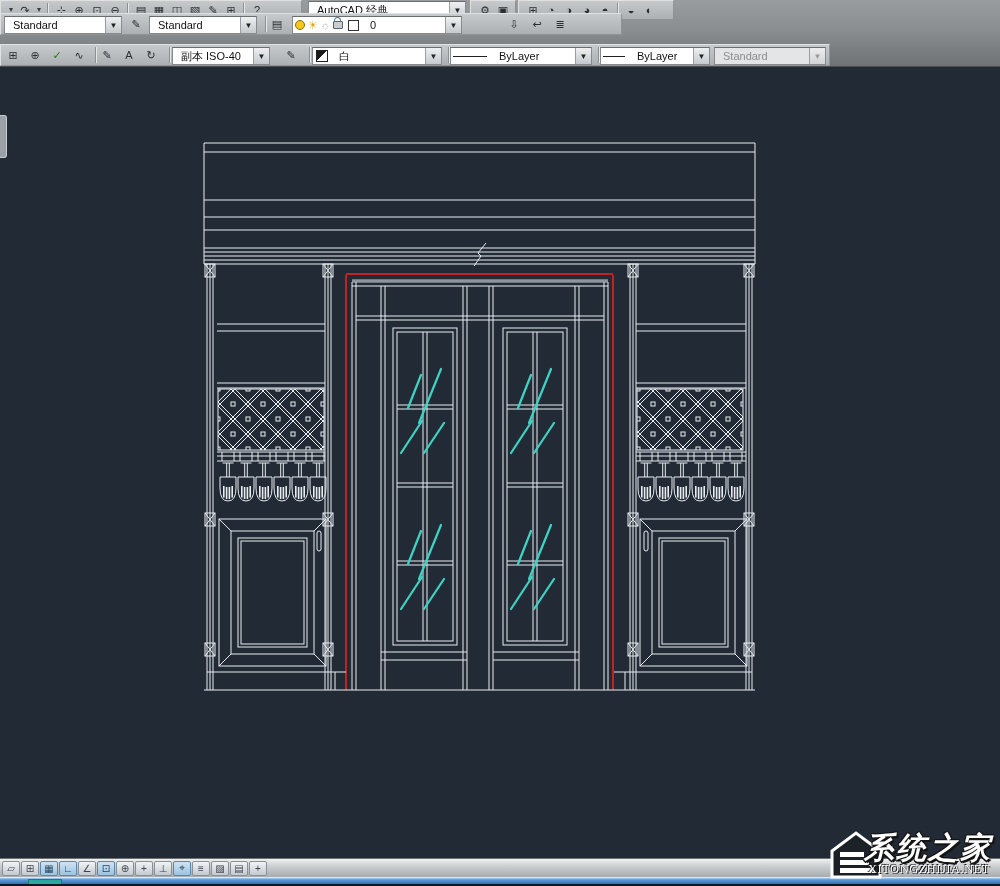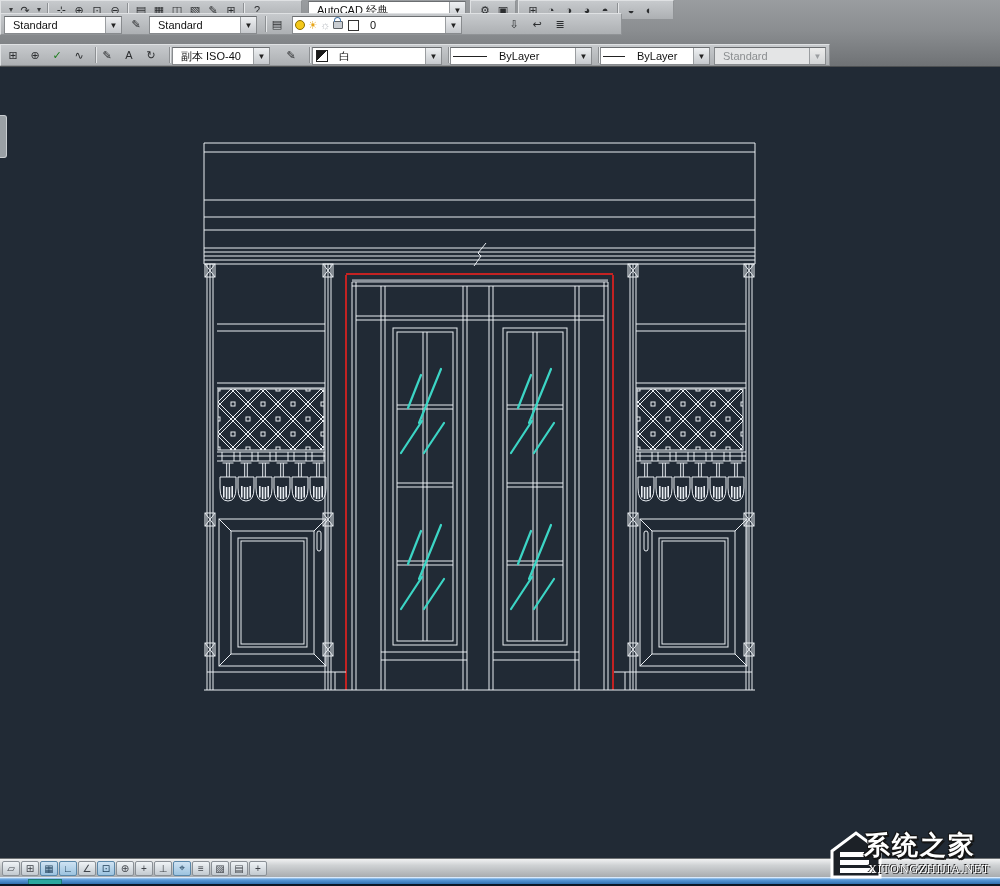--- a/index.html
+++ b/index.html
@@ -61,22 +61,22 @@
         border:1px solid #8a9096;border-radius:2px;box-sizing:border-box;flex:0 0 auto;}
   .sbtn.pressed{background:linear-gradient(180deg,#cfe3f3,#9cc3e0);border-color:#5b87a8;color:#1d3d57;}
   #bluebar{position:absolute;left:0;top:877px;width:1000px;height:7px;
         background:linear-gradient(180deg,#a8cdf0 0%,#5a9ad8 30%,#2f6fae 100%);
         border-top:1px solid #d9eafc;box-sizing:border-box;}
   #tealfrag{position:absolute;left:28px;top:879px;width:34px;height:6px;background:#2aa89f;border:1px solid #1d7d76;box-sizing:border-box;}
   #darkedge{position:absolute;left:0;top:884px;width:1000px;height:2px;background:#0c1724;}
 
   
   #watermark{position:absolute;right:2px;top:826px;width:170px;height:58px;pointer-events:none;}
-  #wmtitle{position:absolute;left:36px;top:2px;font-size:26px;font-weight:bold;color:#fff;
-        letter-spacing:2px;white-space:nowrap;
+  #wmtitle{position:absolute;left:36px;top:2px;font-size:30px;font-weight:bold;color:#fff;
+        letter-spacing:2px;white-space:nowrap;font-style:italic;
         text-shadow:2px 2px 0 #141414,-1px -1px 0 #141414,1px -1px 0 #141414,-1px 1px 0 #141414,0 2px 0 #141414;}
   #wmsite{position:absolute;left:40px;top:36px;font-family:"Liberation Serif","DejaVu Serif",serif;
         font-size:12.5px;color:#fff;letter-spacing:0.5px;white-space:nowrap;
         text-shadow:1px 1px 0 #141414,-1px -1px 0 #141414;}
   #wmlogo{position:absolute;left:0;top:4px;}
 </style>
 </head>
 <body>
 
 <div id="app">

